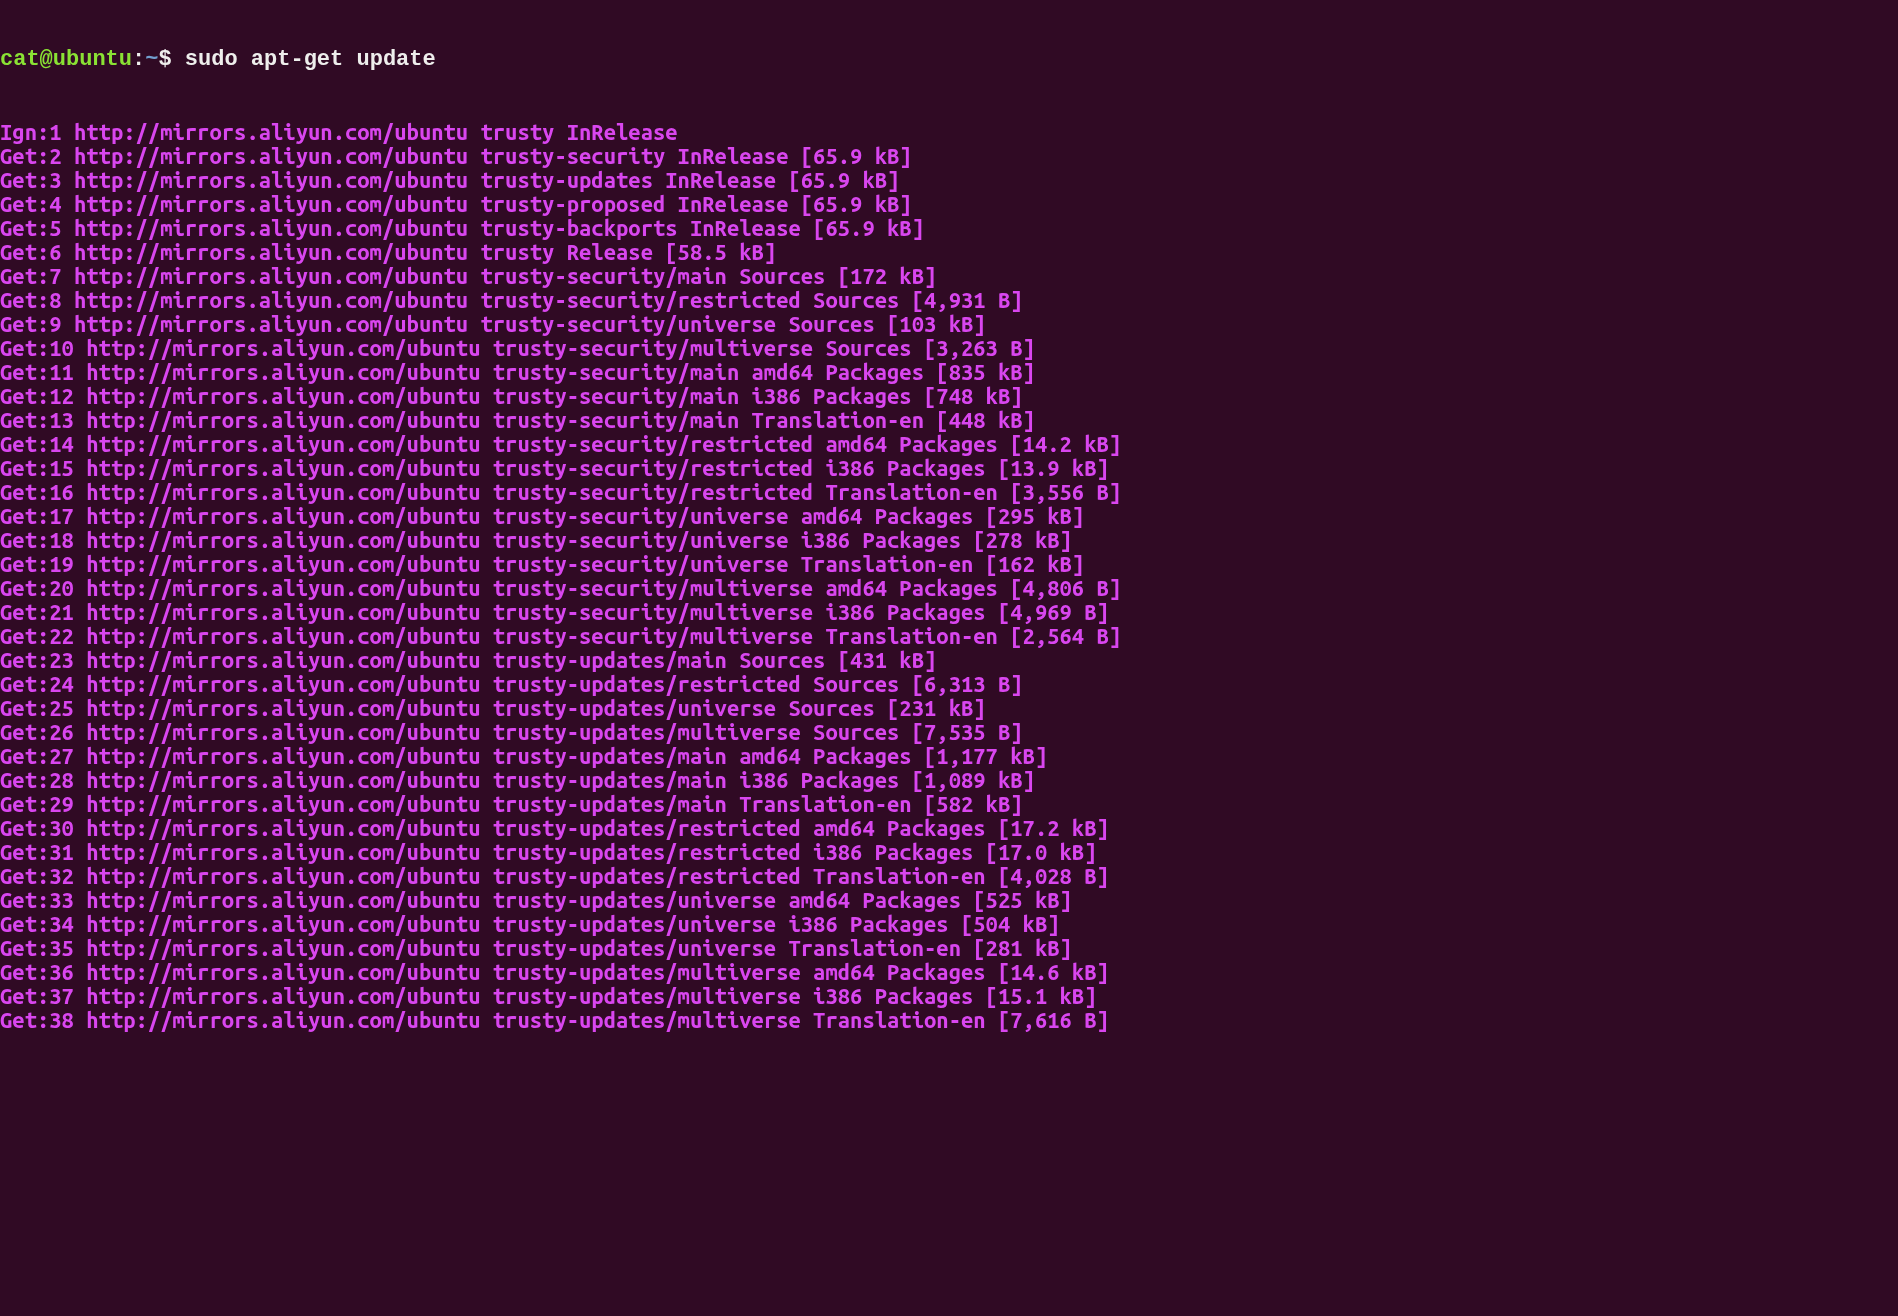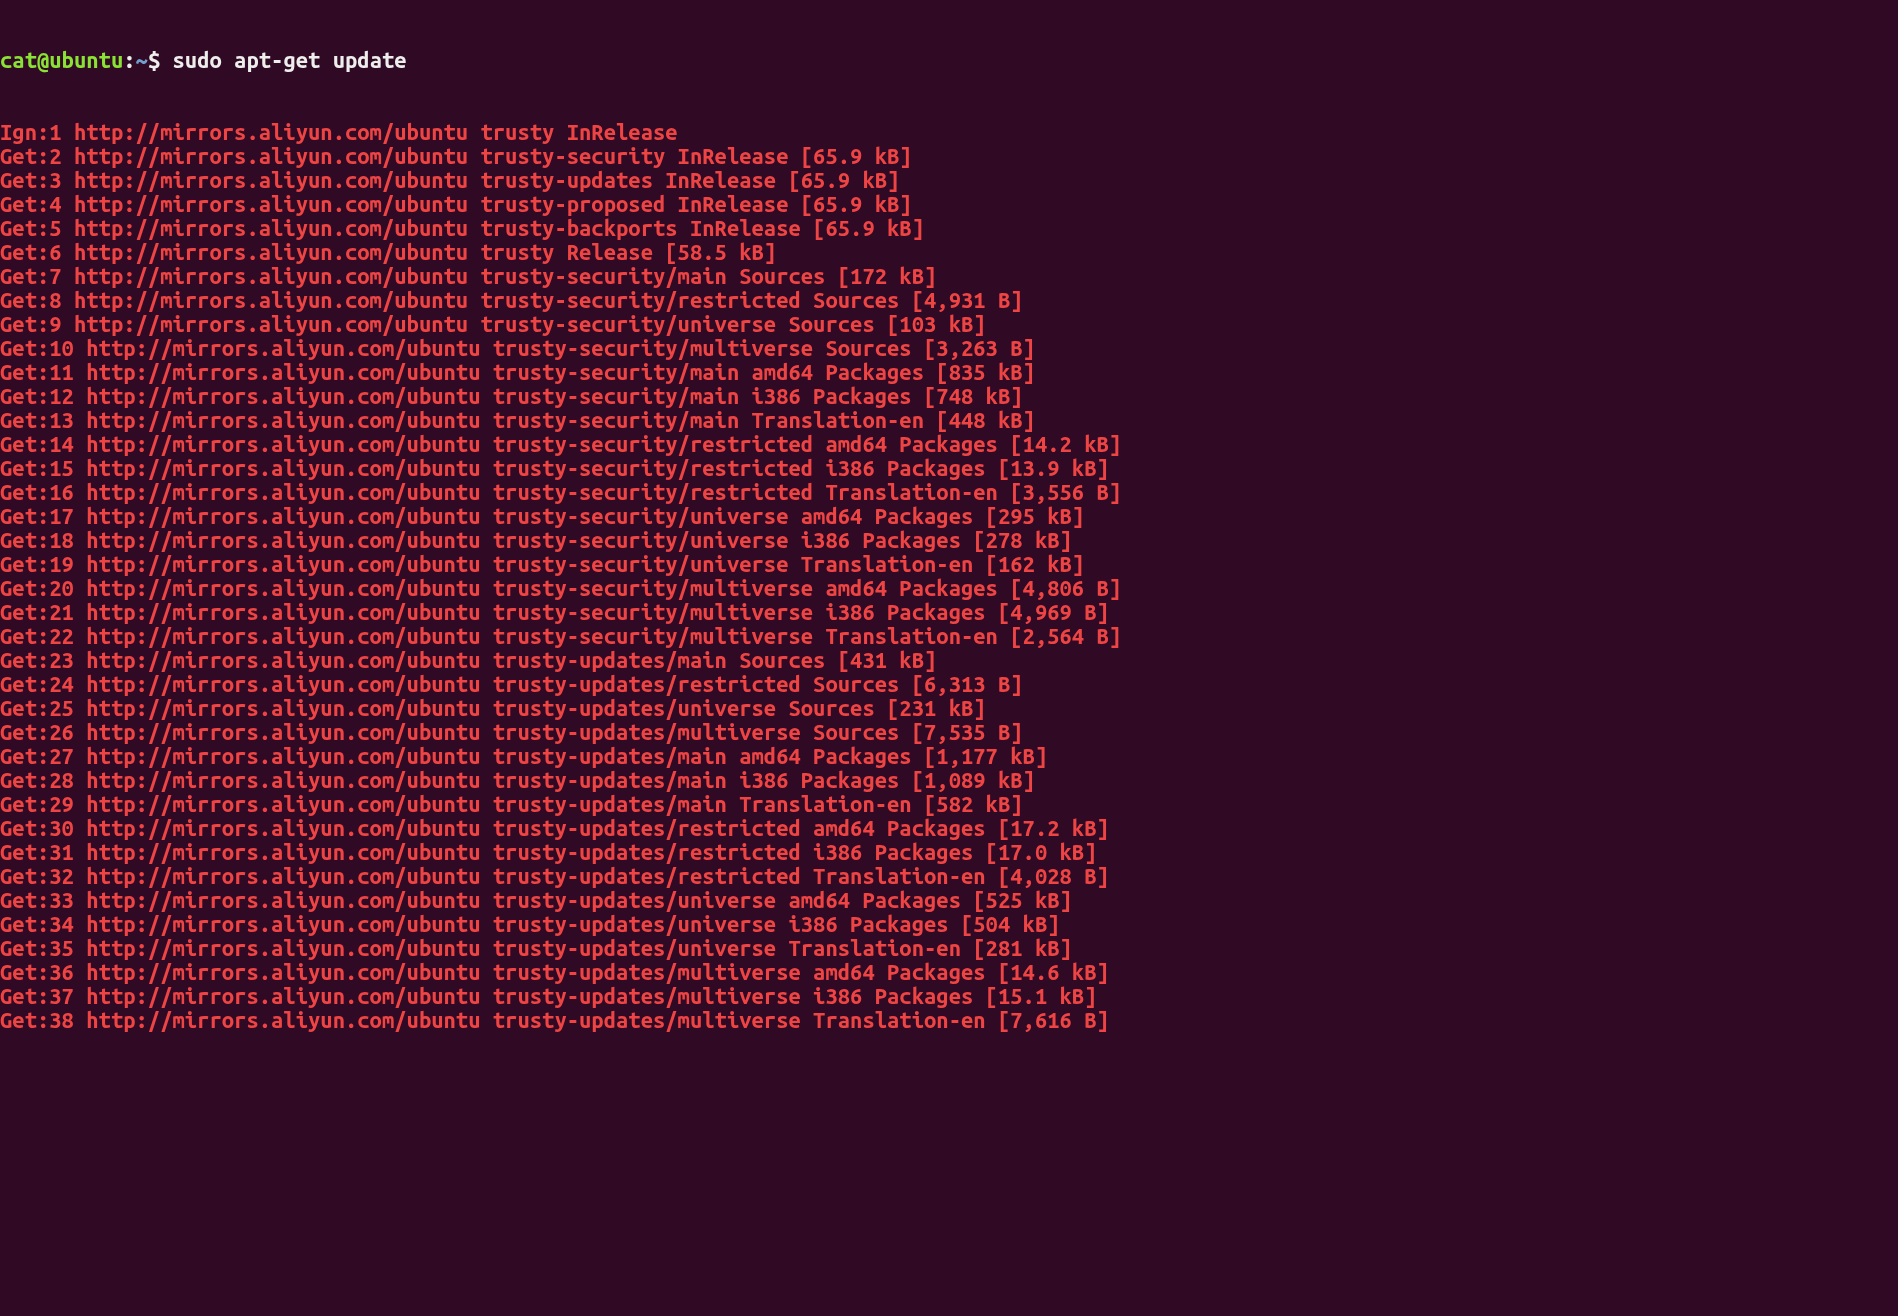--- a/index.html
+++ b/index.html
@@ -14,28 +14,29 @@
     font-family: "Ubuntu Mono", "DejaVu Sans Mono", Consolas, monospace;
     font-size: 22px;
     line-height: 24px;
     font-weight: bold;
     color: #eeeeec;
     white-space: pre;
     padding: 0;
   }
   .prompt-line {
     display: block;
+    font-family: Liberation Mono, monospace;
   }
   .user { color: #8ae234; }
   .host { color: #8ae234; }
   .colon { color: #eeeeec; }
   .path { color: #729fcf; }
   .dollar { color: #eeeeec; }
   .cmd { color: #eeeeec; }
-  .out { color: #ef4444; }
+  .out { color: #d946ef; }
 </style>
 </head>
 <body>
 
 <div class="terminal">
   <span class="prompt-line"><span class="user">cat</span><span class="user">@</span><span class="host">ubuntu</span><span class="colon">:</span><span class="path">~</span><span class="dollar">$ </span><span class="cmd">sudo apt-get update</span></span>
   <div id="output"><div class="out">Ign:1 http://mirrors.aliyun.com/ubuntu trusty InRelease</div><div class="out">Get:2 http://mirrors.aliyun.com/ubuntu trusty-security InRelease [65.9 kB]</div><div class="out">Get:3 http://mirrors.aliyun.com/ubuntu trusty-updates InRelease [65.9 kB]</div><div class="out">Get:4 http://mirrors.aliyun.com/ubuntu trusty-proposed InRelease [65.9 kB]</div><div class="out">Get:5 http://mirrors.aliyun.com/ubuntu trusty-backports InRelease [65.9 kB]</div><div class="out">Get:6 http://mirrors.aliyun.com/ubuntu trusty Release [58.5 kB]</div><div class="out">Get:7 http://mirrors.aliyun.com/ubuntu trusty-security/main Sources [172 kB]</div><div class="out">Get:8 http://mirrors.aliyun.com/ubuntu trusty-security/restricted Sources [4,931 B]</div><div class="out">Get:9 http://mirrors.aliyun.com/ubuntu trusty-security/universe Sources [103 kB]</div><div class="out">Get:10 http://mirrors.aliyun.com/ubuntu trusty-security/multiverse Sources [3,263 B]</div><div class="out">Get:11 http://mirrors.aliyun.com/ubuntu trusty-security/main amd64 Packages [835 kB]</div><div class="out">Get:12 http://mirrors.aliyun.com/ubuntu trusty-security/main i386 Packages [748 kB]</div><div class="out">Get:13 http://mirrors.aliyun.com/ubuntu trusty-security/main Translation-en [448 kB]</div><div class="out">Get:14 http://mirrors.aliyun.com/ubuntu trusty-security/restricted amd64 Packages [14.2 kB]</div><div class="out">Get:15 http://mirrors.aliyun.com/ubuntu trusty-security/restricted i386 Packages [13.9 kB]</div><div class="out">Get:16 http://mirrors.aliyun.com/ubuntu trusty-security/restricted Translation-en [3,556 B]</div><div class="out">Get:17 http://mirrors.aliyun.com/ubuntu trusty-security/universe amd64 Packages [295 kB]</div><div class="out">Get:18 http://mirrors.aliyun.com/ubuntu trusty-security/universe i386 Packages [278 kB]</div><div class="out">Get:19 http://mirrors.aliyun.com/ubuntu trusty-security/universe Translation-en [162 kB]</div><div class="out">Get:20 http://mirrors.aliyun.com/ubuntu trusty-security/multiverse amd64 Packages [4,806 B]</div><div class="out">Get:21 http://mirrors.aliyun.com/ubuntu trusty-security/multiverse i386 Packages [4,969 B]</div><div class="out">Get:22 http://mirrors.aliyun.com/ubuntu trusty-security/multiverse Translation-en [2,564 B]</div><div class="out">Get:23 http://mirrors.aliyun.com/ubuntu trusty-updates/main Sources [431 kB]</div><div class="out">Get:24 http://mirrors.aliyun.com/ubuntu trusty-updates/restricted Sources [6,313 B]</div><div class="out">Get:25 http://mirrors.aliyun.com/ubuntu trusty-updates/universe Sources [231 kB]</div><div class="out">Get:26 http://mirrors.aliyun.com/ubuntu trusty-updates/multiverse Sources [7,535 B]</div><div class="out">Get:27 http://mirrors.aliyun.com/ubuntu trusty-updates/main amd64 Packages [1,177 kB]</div><div class="out">Get:28 http://mirrors.aliyun.com/ubuntu trusty-updates/main i386 Packages [1,089 kB]</div><div class="out">Get:29 http://mirrors.aliyun.com/ubuntu trusty-updates/main Translation-en [582 kB]</div><div class="out">Get:30 http://mirrors.aliyun.com/ubuntu trusty-updates/restricted amd64 Packages [17.2 kB]</div><div class="out">Get:31 http://mirrors.aliyun.com/ubuntu trusty-updates/restricted i386 Packages [17.0 kB]</div><div class="out">Get:32 http://mirrors.aliyun.com/ubuntu trusty-updates/restricted Translation-en [4,028 B]</div><div class="out">Get:33 http://mirrors.aliyun.com/ubuntu trusty-updates/universe amd64 Packages [525 kB]</div><div class="out">Get:34 http://mirrors.aliyun.com/ubuntu trusty-updates/universe i386 Packages [504 kB]</div><div class="out">Get:35 http://mirrors.aliyun.com/ubuntu trusty-updates/universe Translation-en [281 kB]</div><div class="out">Get:36 http://mirrors.aliyun.com/ubuntu trusty-updates/multiverse amd64 Packages [14.6 kB]</div><div class="out">Get:37 http://mirrors.aliyun.com/ubuntu trusty-updates/multiverse i386 Packages [15.1 kB]</div><div class="out">Get:38 http://mirrors.aliyun.com/ubuntu trusty-updates/multiverse Translation-en [7,616 B]</div></div>
 </div>
 
 </body></html>

